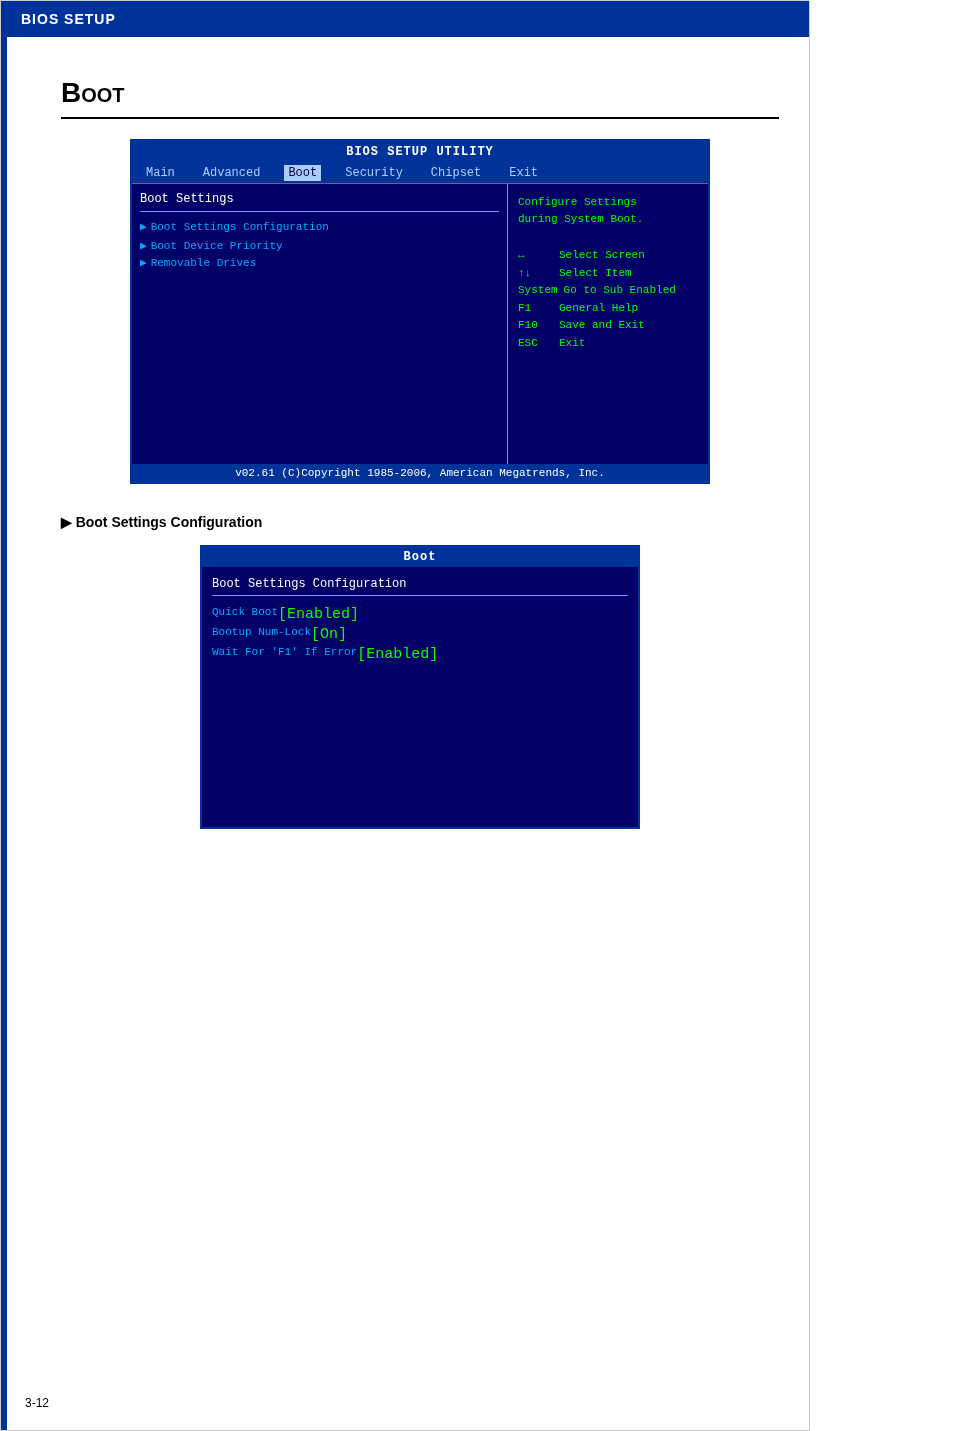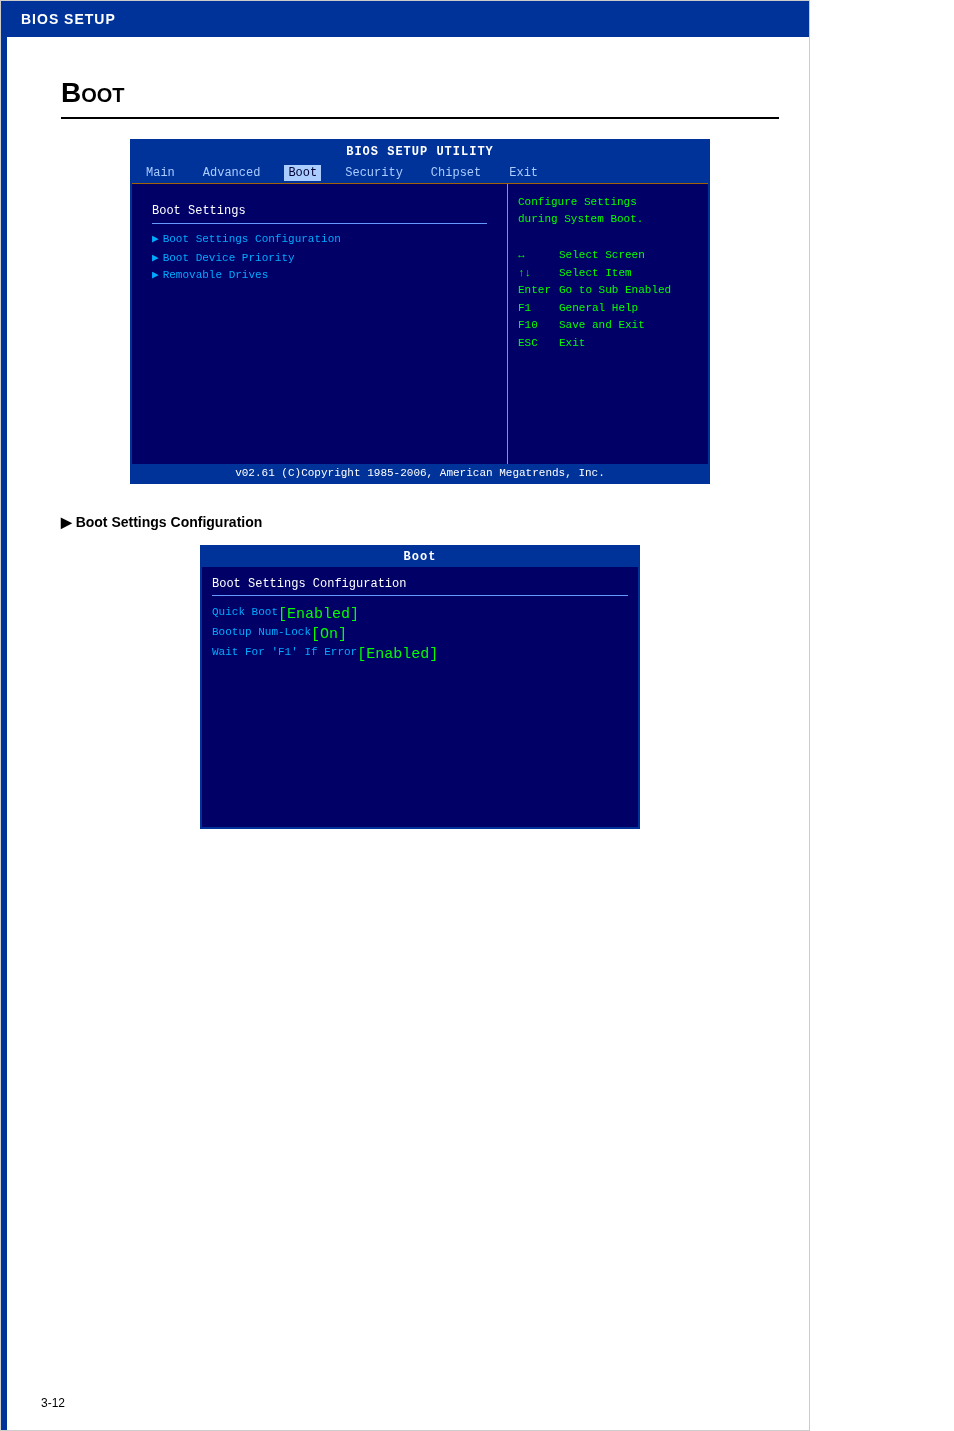--- a/index.html
+++ b/index.html
@@ -94,21 +94,21 @@
       background: #aaccff;
       color: #000033;
     }
     .bios-body {
       background: #000066;
       display: flex;
       min-height: 280px;
     }
     .bios-left {
       flex: 1;
-      padding: 20px;
+      padding: 8px;
       color: #fff;
       border-right: 1px solid #6699ff;
     }
     .bios-right {
       width: 200px;
       padding: 10px;
       color: #00ff00;
       font-size: 11px;
     }
     .bios-section-title {
@@ -214,21 +214,21 @@
     }
     .bios2-value {
       color: #00ff00;
       font-size: 15px;
     }
 
     
     .page-number {
       position: absolute;
       bottom: 20px;
-      left: 40px;
+      left: 24px;
       font-size: 12px;
       color: #000;
       text-align: right;
     }
   </style>
 </head>
 <body>
 
 <div class="page-wrapper">
 
@@ -276,21 +276,21 @@
           <div class="bios-key-help">
             <div class="bios-key-row">
               <span class="bios-key">↔</span>
               <span class="bios-key-desc">Select Screen</span>
             </div>
             <div class="bios-key-row">
               <span class="bios-key">↑↓</span>
               <span class="bios-key-desc">Select Item</span>
             </div>
             <div class="bios-key-row">
-              <span class="bios-key">Enter</span>
+              <span class="bios-key">System</span>
               <span class="bios-key-desc">Go to Sub Enabled</span>
             </div>
             <div class="bios-key-row">
               <span class="bios-key">F1</span>
               <span class="bios-key-desc">General Help</span>
             </div>
             <div class="bios-key-row">
               <span class="bios-key">F10</span>
               <span class="bios-key-desc">Save and Exit</span>
             </div>

